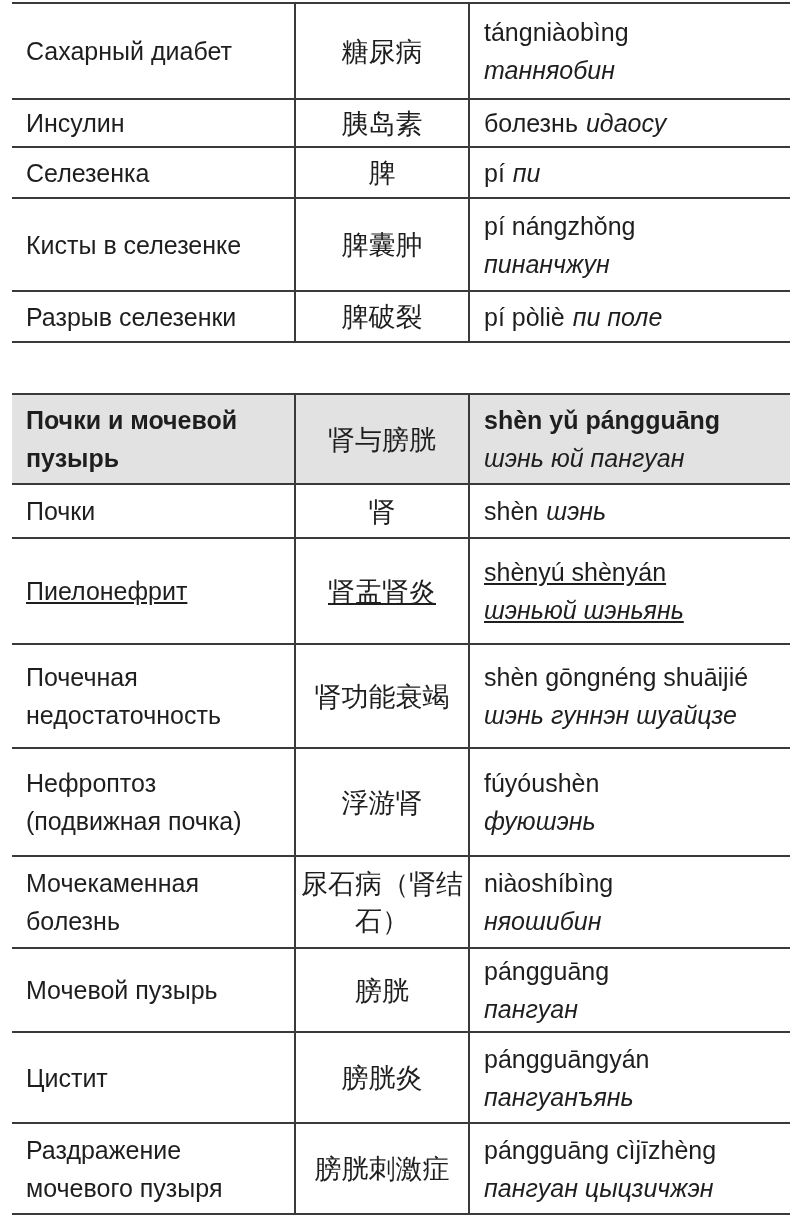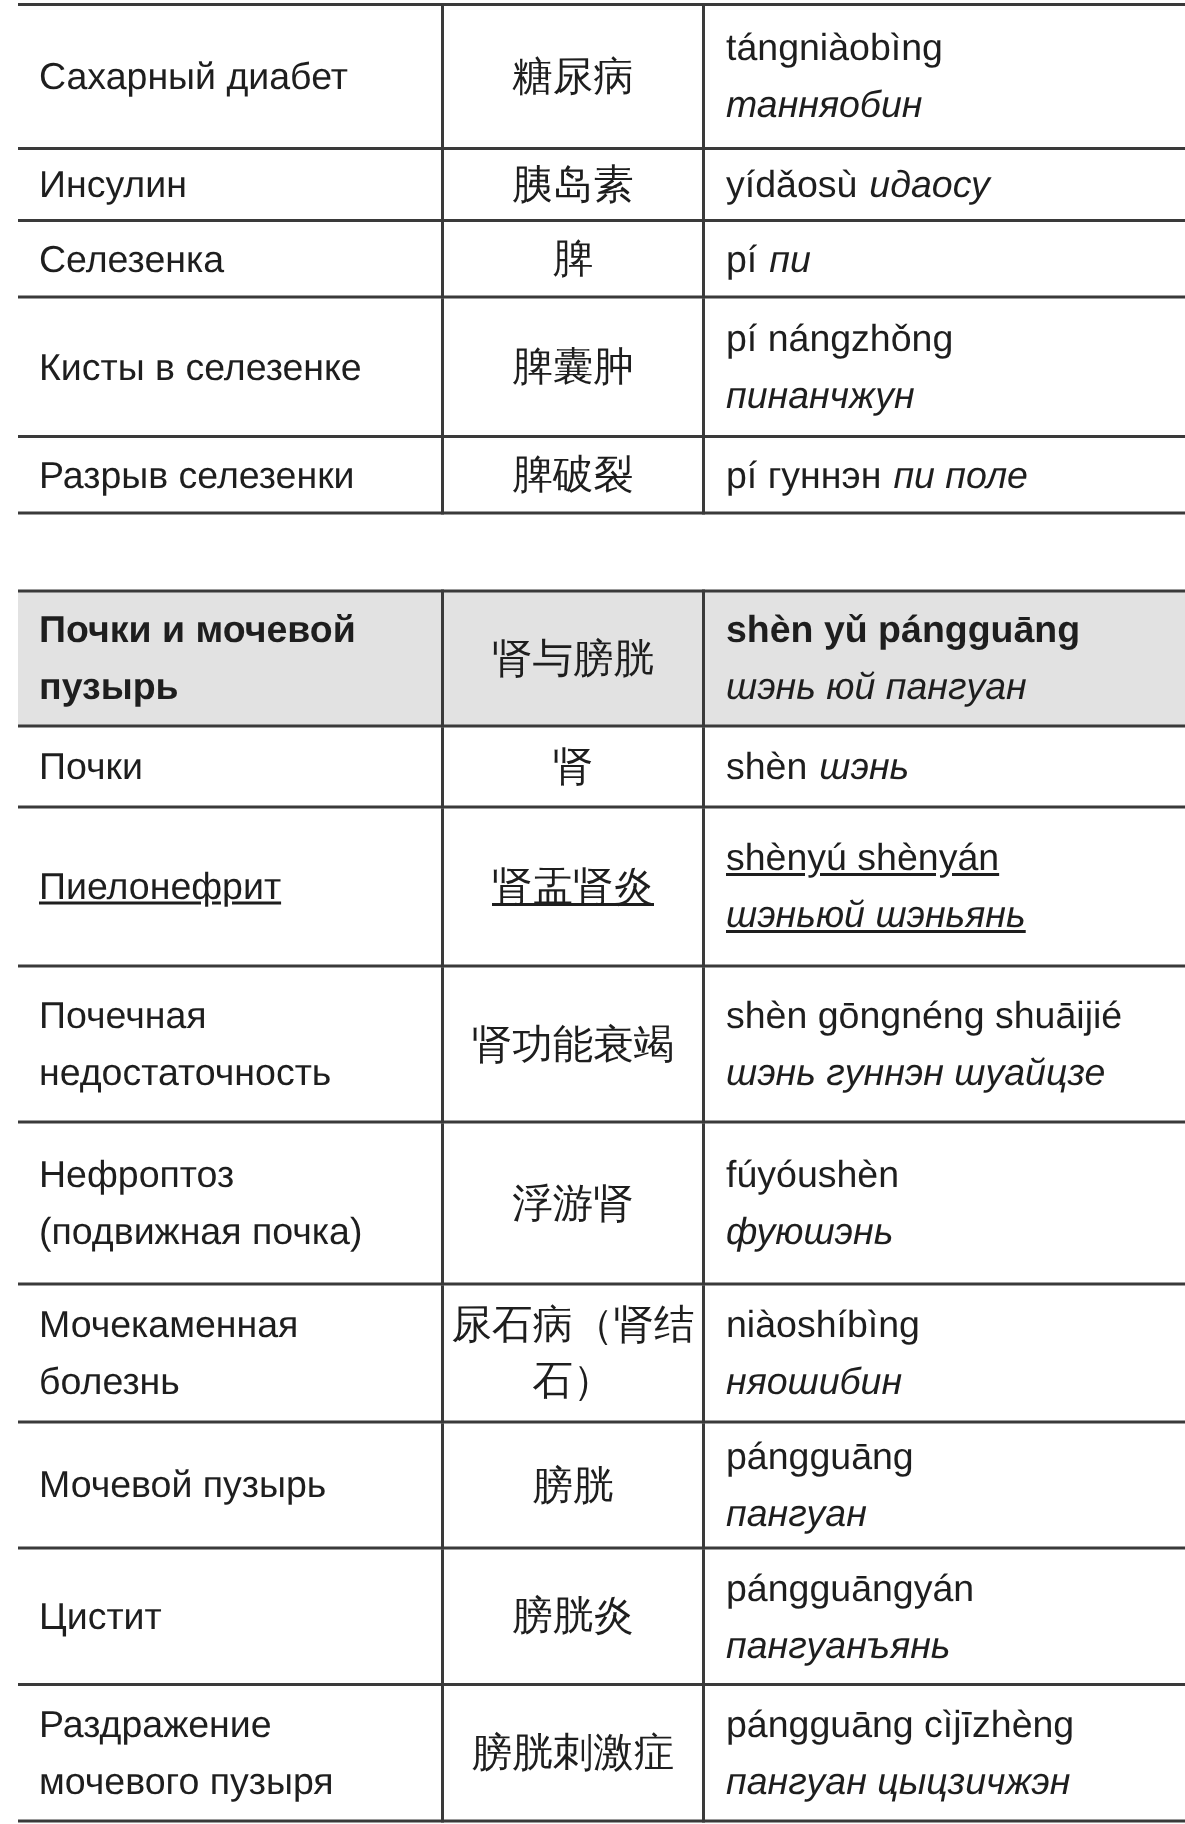--- a/index.html
+++ b/index.html
@@ -36,39 +36,39 @@
         <td>Сахарный диабет</td>
         <td class="zh">糖尿病</td>
         <td>
           <span class="py">tángniàobìng</span>
           <span class="py ru">танняобин</span>
         </td>
       </tr>
       <tr style="height: 48px;">
         <td>Инсулин</td>
         <td class="zh">胰岛素</td>
-        <td><span>yídǎosù</span><span class="inline-ru">идаосу</span></td>
+        <td><span>болезнь</span><span class="inline-ru">идаосу</span></td>
       </tr>
       <tr style="height: 51px;">
         <td>Селезенка</td>
         <td class="zh">脾</td>
         <td><span>pí</span><span class="inline-ru">пи</span></td>
       </tr>
       <tr style="height: 93px;">
         <td>Кисты в селезенке</td>
         <td class="zh">脾囊肿</td>
         <td>
           <span class="py">pí nángzhǒng</span>
           <span class="py ru">пинанчжун</span>
         </td>
       </tr>
       <tr style="height: 51px;">
         <td>Разрыв селезенки</td>
         <td class="zh">脾破裂</td>
-        <td><span>pí гуннэн</span><span class="inline-ru">пи поле</span></td>
+        <td><span>pí pòliè</span><span class="inline-ru">пи поле</span></td>
       </tr>
     </tbody>
 </table>
 
 <table id="t2">
   <colgroup>
       <col class="c1">
       <col class="c2">
       <col class="c3">
     </colgroup>

